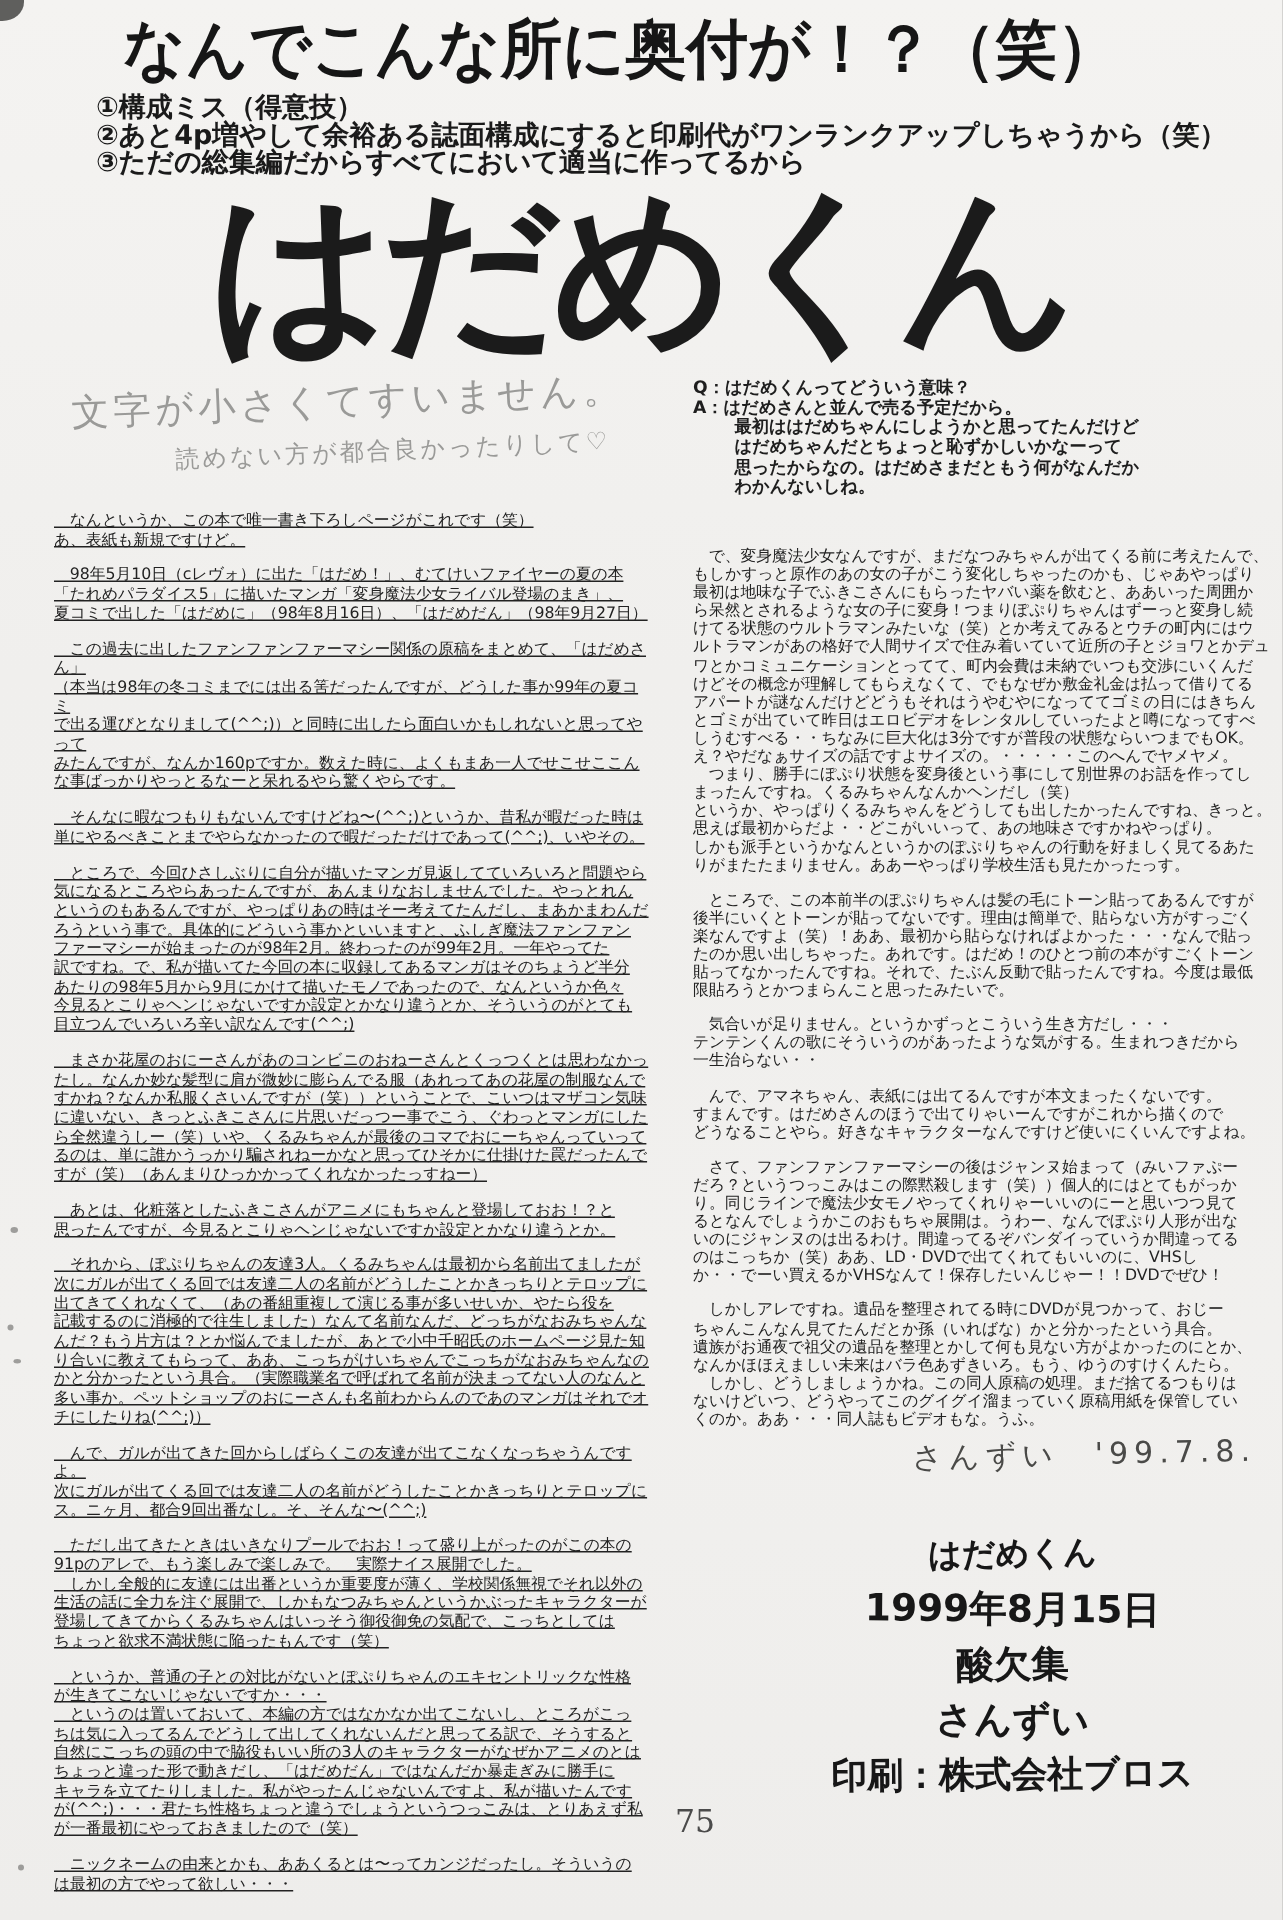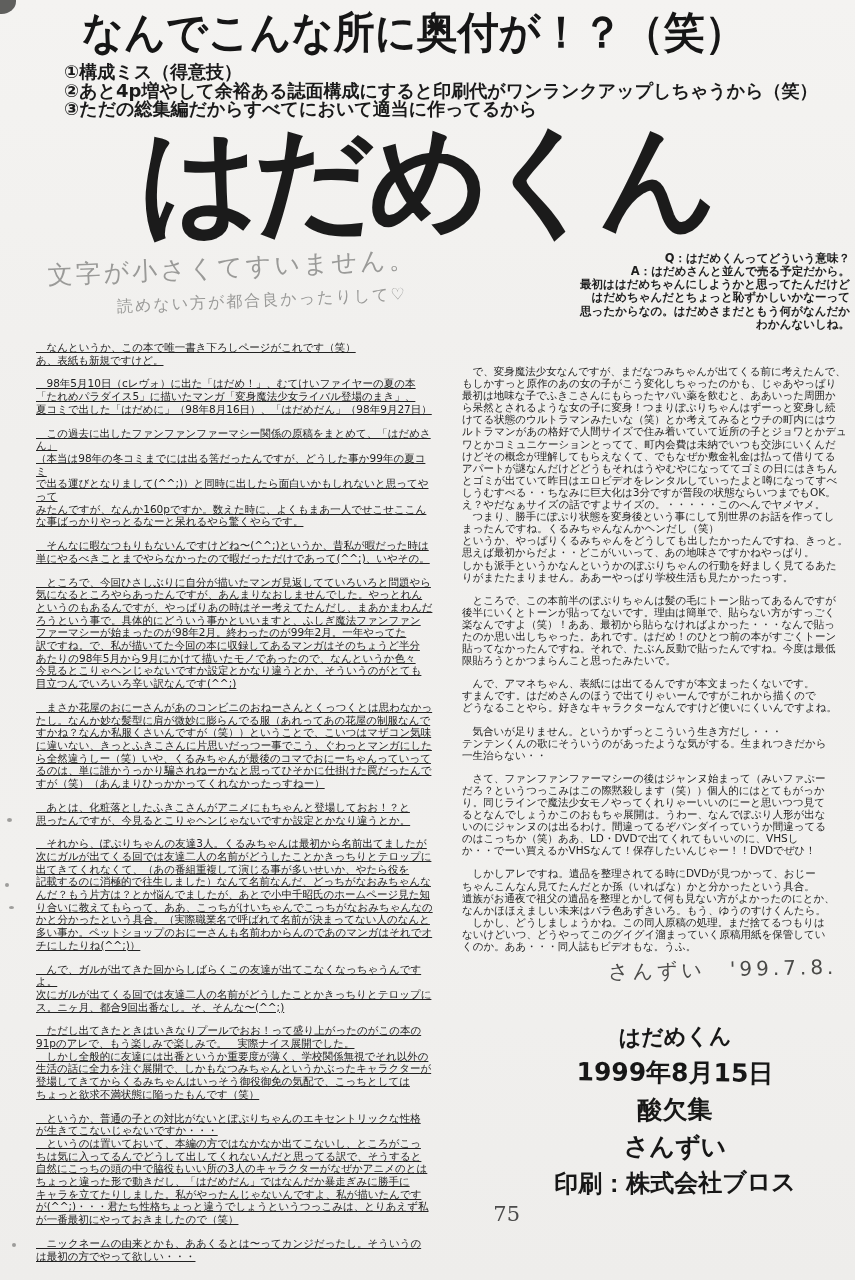--- a/index.html
+++ b/index.html
@@ -30,21 +30,21 @@
     left:92px;top:112px;width:668px;height:140px;
     font-size:118px;font-weight:900;line-height:135px;
     text-align:center;letter-spacing:-6px;color:#1b1b1b;
     transform:rotate(-0.4deg);
   }
   
   .hand-note{left:48px;top:250px;width:400px;transform:rotate(-2.5deg);color:#9a9a98;}
   .hand-note .hn1{font-size:25px;letter-spacing:3px;white-space:nowrap;}
   .hand-note .hn2{font-size:16px;letter-spacing:2px;margin:8px 0 0 68px;white-space:nowrap;}
   
-  .qa{left:462px;top:251px;width:388px;font-weight:700;text-align:right;}
+  .qa{left:462px;top:251px;width:388px;font-weight:700;}
   .qa .qa-q{font-size:11.5px;line-height:14px;white-space:pre-line;}
   .qa .qa-a{
     font-size:11.5px;line-height:13.2px;white-space:pre-line;
     padding-left:2.4em;text-indent:-2.4em;margin-top:0;
   }
   
   .col{font-size:10.5px;color:#222;}
   .left-col{left:36px;top:341px;width:400px;}
   .right-col{left:462px;top:341px;width:390px;margin-top:24px;}
   .col .para{white-space:pre-line;margin-bottom:11px;}
@@ -59,21 +59,21 @@
   
   .colophon{left:500px;top:1020px;width:350px;text-align:center;font-weight:900;color:#171717;}
   .colophon .colophon-line{font-size:25px;line-height:37px;white-space:nowrap;}
   .colophon .colophon-line:first-child{font-size:22px;line-height:34px;transform:rotate(-1deg);}
   .colophon .colophon-line:nth-child(2){transform:rotate(0.5deg);}
   .colophon .colophon-line:nth-child(3){transform:rotate(-0.8deg);}
   .colophon .colophon-line:nth-child(4){transform:rotate(0.6deg);}
   .colophon .colophon-line:nth-child(5){font-size:24px;transform:rotate(-0.5deg);}
   
   .page-num{
-    left:450px;top:1202px;width:70px;text-align:right;
+    left:450px;top:1202px;width:70px;text-align:left;
     font-family:"DejaVu Serif",serif;font-size:21px;color:#4b4b4b;
   }
   
   .artifact{background:#5a5a58;border-radius:50%;opacity:.55;}
   .artifact.corner{
     left:0;top:0;width:16px;height:14px;border-radius:0 0 90% 0;opacity:.8;background:#3a3a38;
   }
   .a1{left:7px;top:818px;width:5px;height:4px;}
   .a2{left:5px;top:883px;width:4px;height:4px;}
   .a3{left:9px;top:906px;width:5px;height:3px;}
@@ -193,26 +193,26 @@
 というか、やっぱりくるみちゃんをどうしても出したかったんですね、きっと。
 思えば最初からだよ・・どこがいいって、あの地味さですかねやっぱり。
 しかも派手というかなんというかのぽぷりちゃんの行動を好ましく見てるあた
 りがまたたまりません。ああーやっぱり学校生活も見たかったっす。</div>
       <div class="para">　ところで、この本前半のぽぷりちゃんは髪の毛にトーン貼ってあるんですが
 後半にいくとトーンが貼ってないです。理由は簡単で、貼らない方がすっごく
 楽なんですよ（笑）！ああ、最初から貼らなければよかった・・・なんで貼っ
 たのか思い出しちゃった。あれです。はだめ！のひとつ前の本がすごくトーン
 貼ってなかったんですね。それで、たぶん反動で貼ったんですね。今度は最低
 限貼ろうとかつまらんこと思ったみたいで。</div>
+      <div class="para">　気合いが足りません。というかずっとこういう生き方だし・・・
+テンテンくんの歌にそういうのがあったような気がする。生まれつきだから
+一生治らない・・</div>
       <div class="para">　んで、アマネちゃん、表紙には出てるんですが本文まったくないです。
 すまんです。はだめさんのほうで出てりゃいーんですがこれから描くので
 どうなることやら。好きなキャラクターなんですけど使いにくいんですよね。</div>
-      <div class="para">　気合いが足りません。というかずっとこういう生き方だし・・・
-テンテンくんの歌にそういうのがあったような気がする。生まれつきだから
-一生治らない・・</div>
       <div class="para">　さて、ファンファンファーマシーの後はジャンヌ始まって（みいファぷー
 だろ？というつっこみはこの際黙殺します（笑））個人的にはとてもがっか
 り。同じラインで魔法少女モノやってくれりゃーいいのにーと思いつつ見て
 るとなんでしょうかこのおもちゃ展開は。うわー、なんでぽぷり人形が出な
 いのにジャンヌのは出るわけ。間違ってるぞバンダイっていうか間違ってる
 のはこっちか（笑）ああ、LD・DVDで出てくれてもいいのに、VHSし
 か・・でーい買えるかVHSなんて！保存したいんじゃー！！DVDでぜひ！</div>
       <div class="para">　しかしアレですね。遺品を整理されてる時にDVDが見つかって、おじー
 ちゃんこんなん見てたんだとか孫（いればな）かと分かったという具合。
 遺族がお通夜で祖父の遺品を整理とかして何も見ない方がよかったのにとか、

